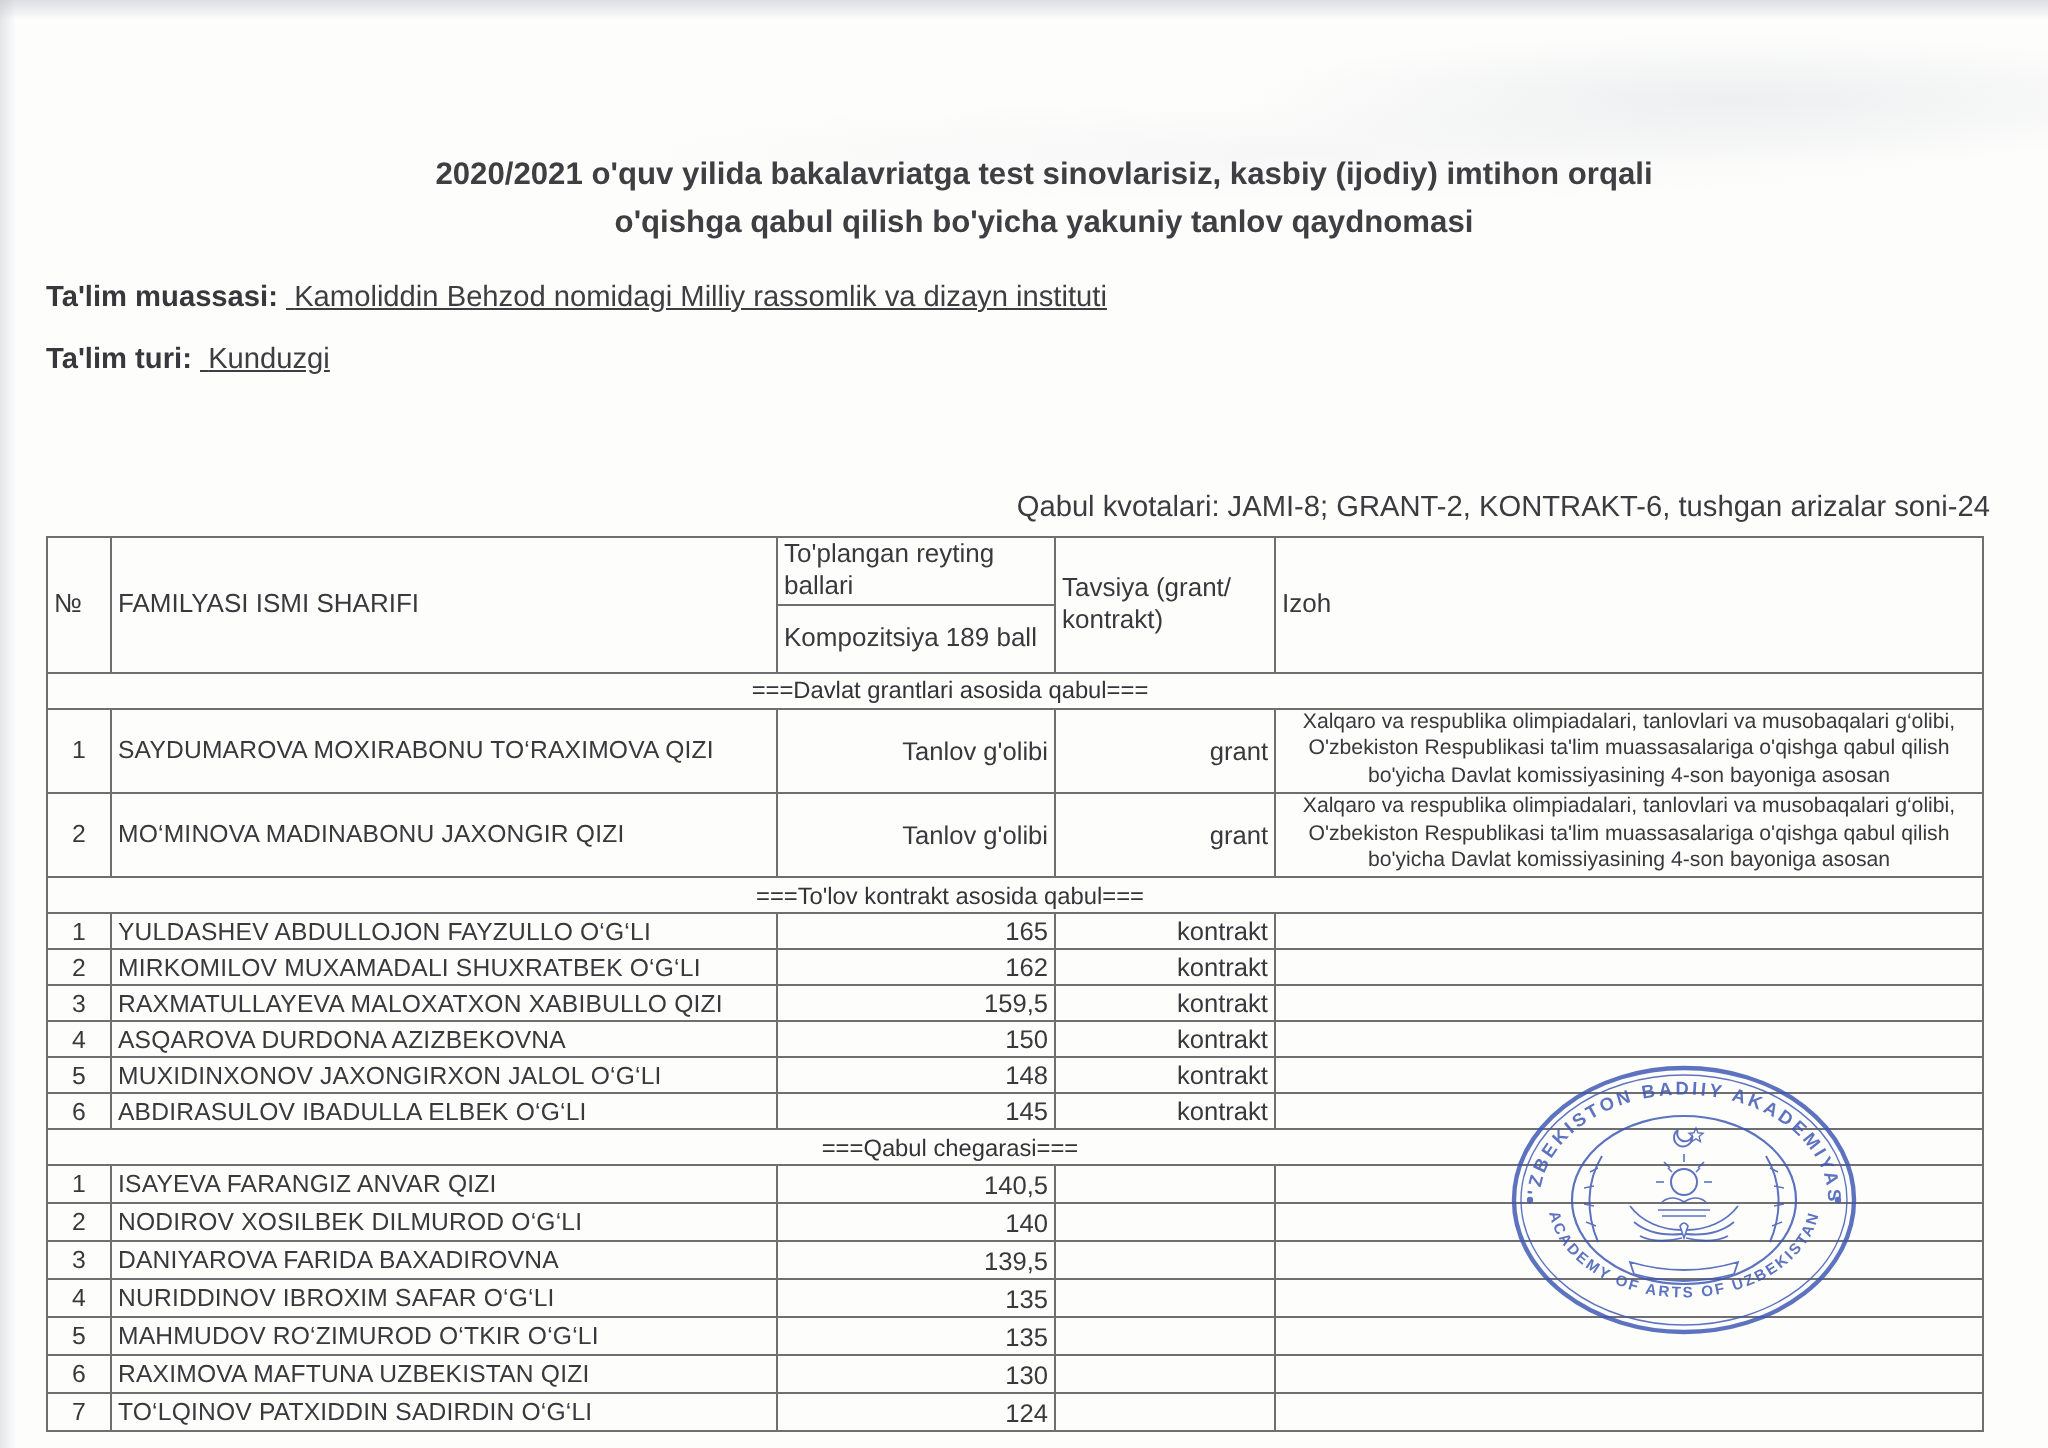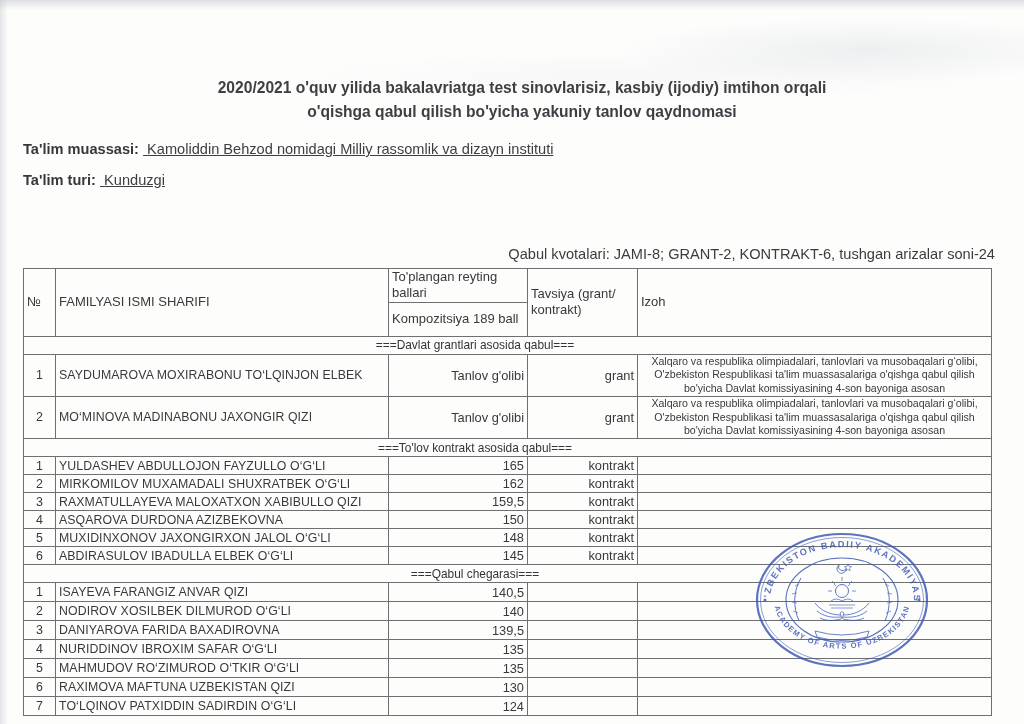--- a/index.html
+++ b/index.html
@@ -85,21 +85,21 @@
       <td class="hc" rowspan="2">Izoh</td>
     </tr>
     <tr class="h-bot">
       <td class="hc">Kompozitsiya 189 ball</td>
     </tr>
   <tr class="section-row">
         <td colspan="5">===Davlat grantlari asosida qabul===</td>
       </tr>
       <tr class="data-row row-tall">
         <td class="c-num">1</td>
-        <td class="c-name">SAYDUMAROVA MOXIRABONU TO‘LQINJON ELBEK</td>
+        <td class="c-name">SAYDUMAROVA MOXIRABONU TO‘RAXIMOVA QIZI</td>
         <td class="c-score">Tanlov g'olibi</td>
         <td class="c-tavsiya">grant</td>
         <td class="c-izoh">Xalqaro va respublika olimpiadalari, tanlovlari va musobaqalari g‘olibi, O'zbekiston Respublikasi ta'lim muassasalariga o'qishga qabul qilish bo'yicha Davlat komissiyasining 4-son bayoniga asosan</td>
       </tr>
       <tr class="data-row row-tall">
         <td class="c-num">2</td>
         <td class="c-name">MO‘MINOVA MADINABONU JAXONGIR QIZI</td>
         <td class="c-score">Tanlov g'olibi</td>
         <td class="c-tavsiya">grant</td>
         <td class="c-izoh">Xalqaro va respublika olimpiadalari, tanlovlari va musobaqalari g‘olibi, O'zbekiston Respublikasi ta'lim muassasalariga o'qishga qabul qilish bo'yicha Davlat komissiyasining 4-son bayoniga asosan</td>

